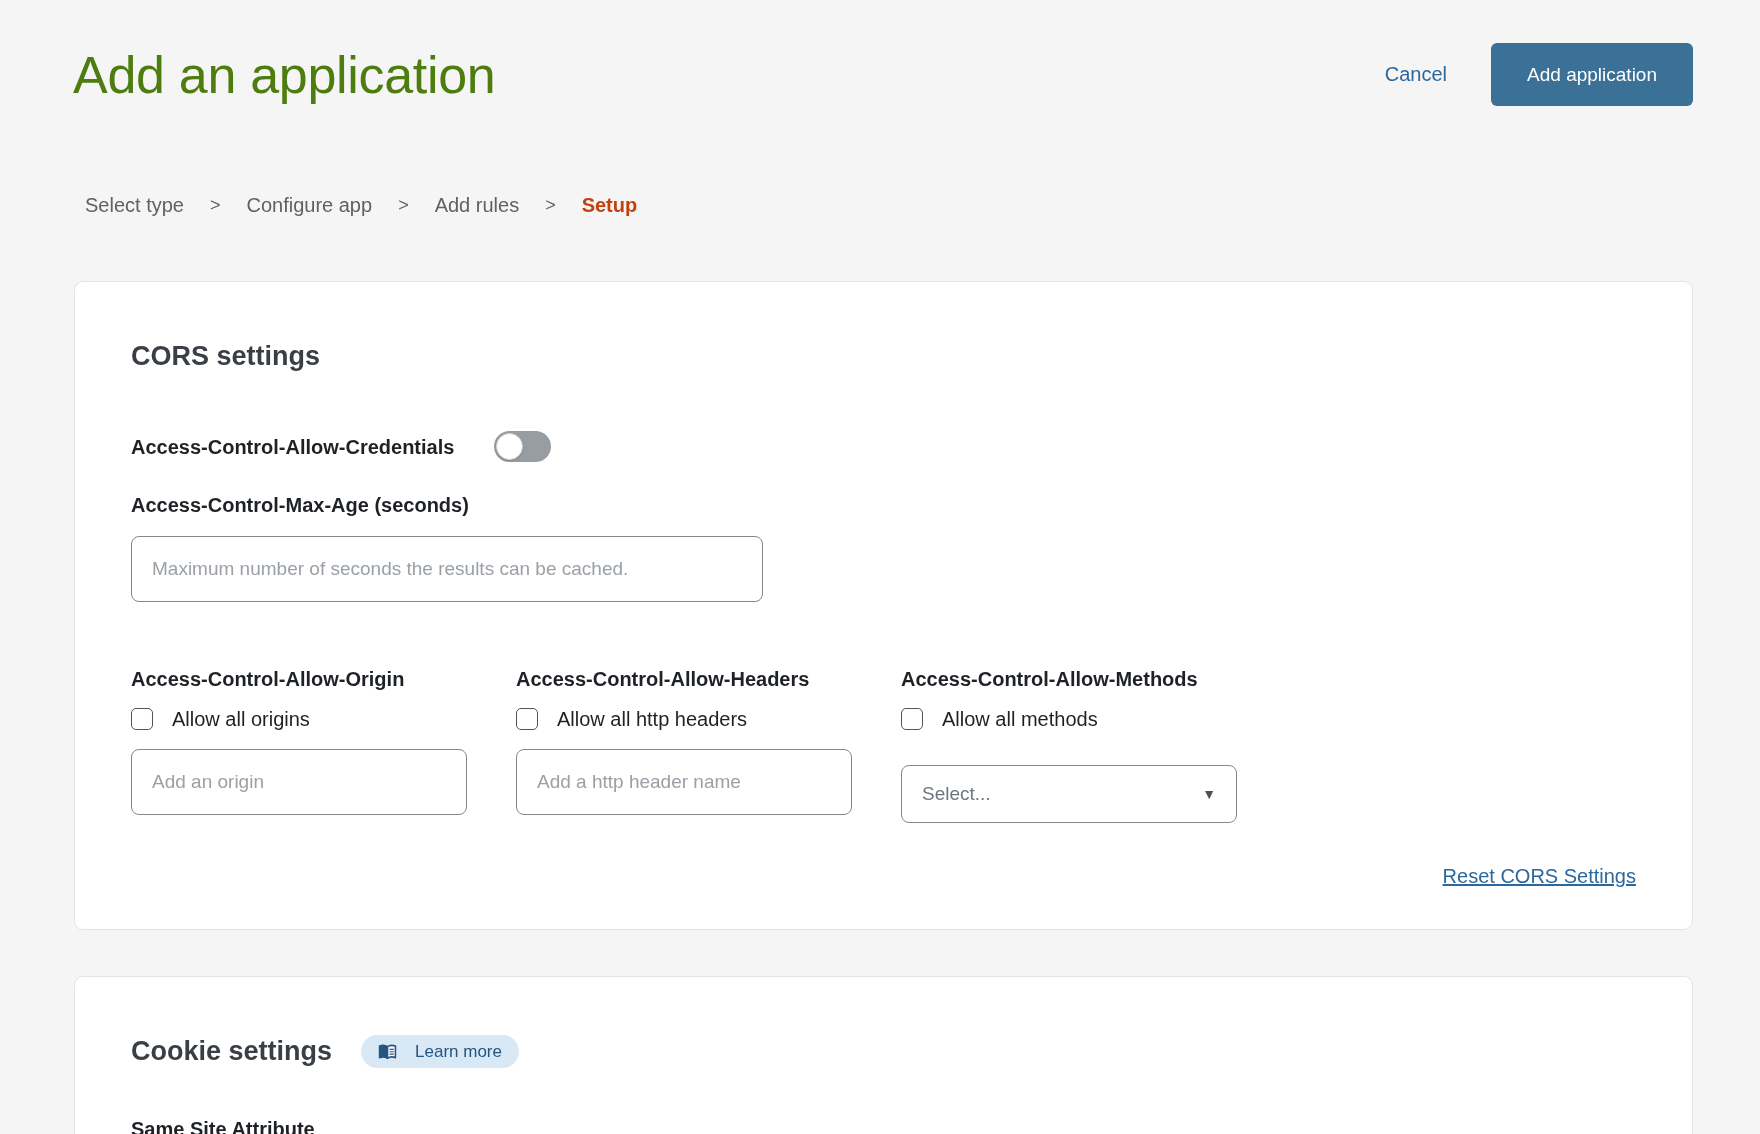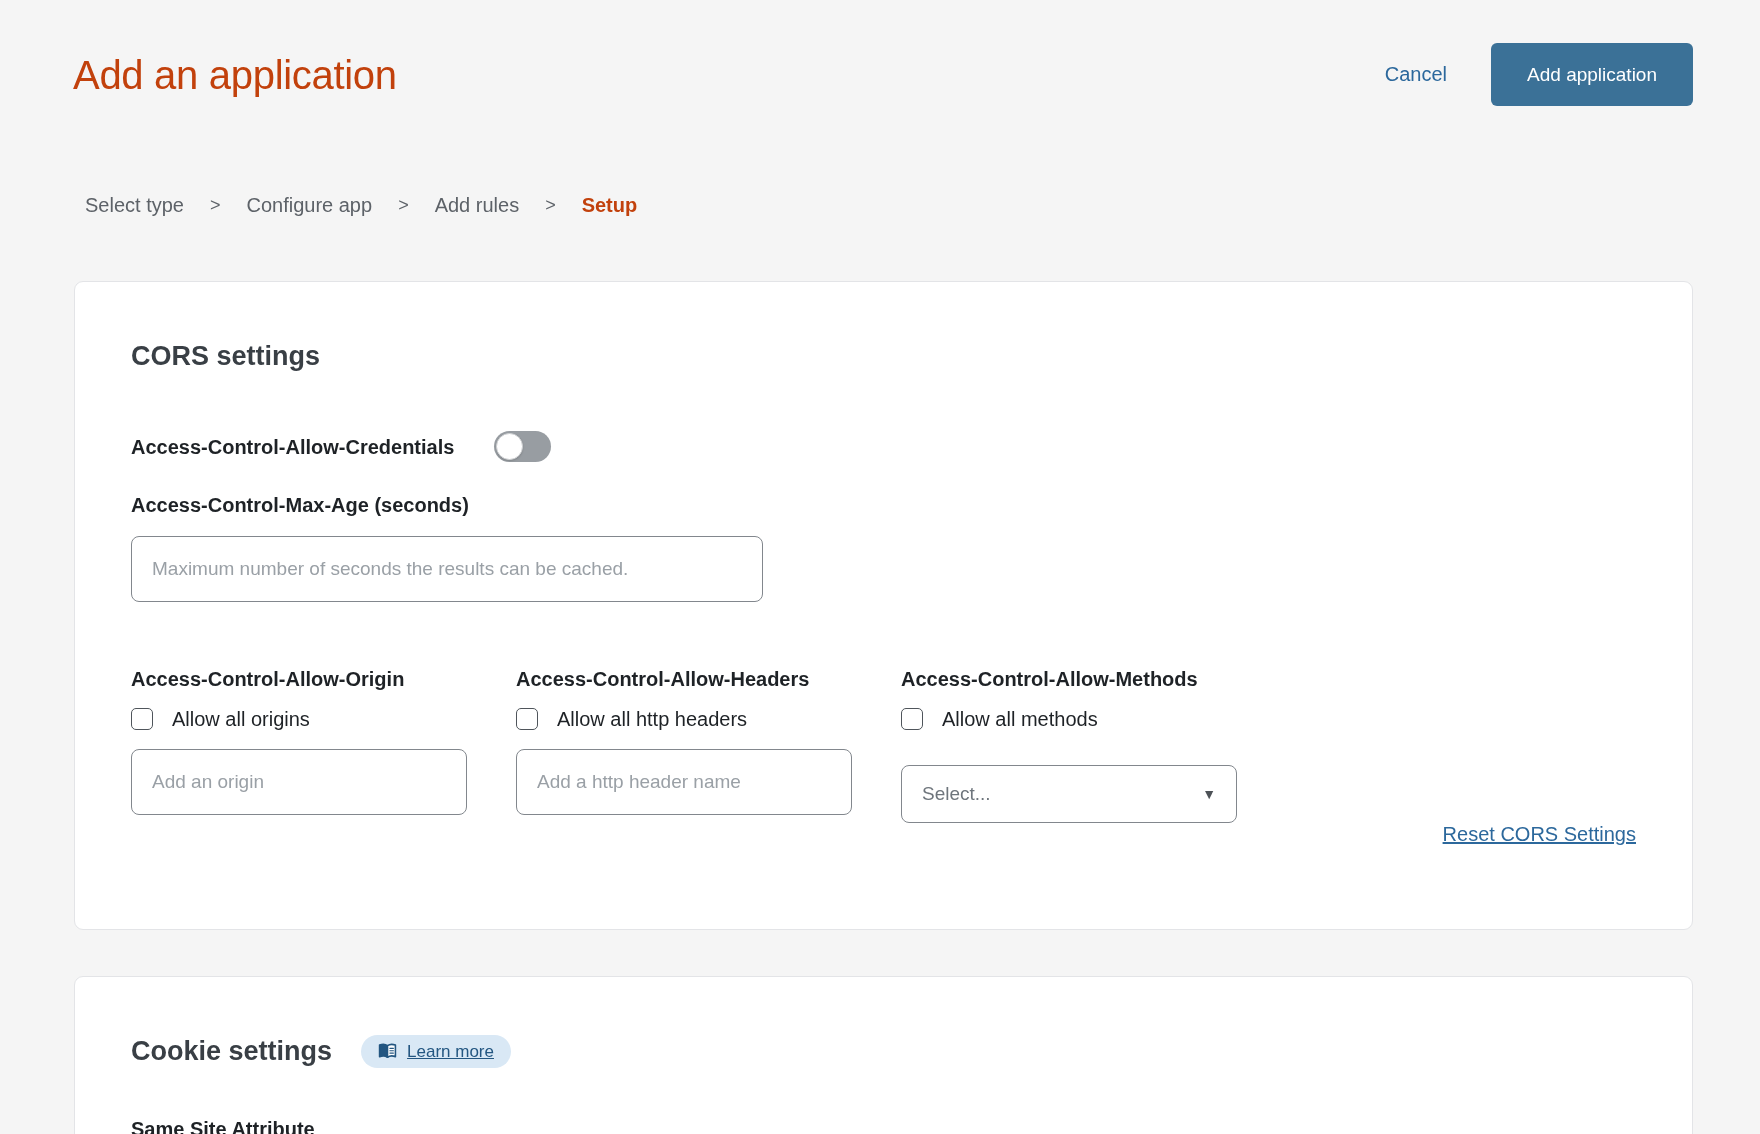--- a/index.html
+++ b/index.html
@@ -11,21 +11,21 @@
     color: #212529;
   }
   .page { width: 1760px; height: 1134px; position: relative; }
 
   
   .header {
     display: flex; align-items: center; justify-content: space-between;
     padding: 43px 67px 0 73px;
   }
   .page-title {
-    font-size: 40px; font-weight: 300; color: #c2410c; letter-spacing: -0.3px;
+    font-size: 52px; font-weight: 300; color: #4d7c0f; letter-spacing: -0.3px;
     line-height: 50px;
   }
   .header-actions { display: flex; align-items: center; gap: 44px; }
   .cancel-link {
     font-size: 20px; color: #2c689c; cursor: pointer; text-decoration: none;
   }
   .primary-btn {
     background: #3b7197; color: #ffffff; border: none; border-radius: 6px;
     font-size: 19px; font-family: inherit; cursor: pointer;
     height: 63px; padding: 0 36px; line-height: 50px;
@@ -95,31 +95,31 @@
   .col-input { margin-top: 18px; }
   .select-box {
     margin-top: 34px; height: 58px; border: 1px solid #82878d; border-radius: 8px;
     background: #ffffff; display: flex; align-items: center; justify-content: space-between;
     padding: 0 20px; cursor: pointer;
   }
   .select-value { font-size: 19px; color: #6e757c; }
   .select-arrow { font-size: 14px; color: #4d5257; line-height: 1; }
 
   
-  .reset-row { text-align: right; line-height: 23px; }
+  .reset-row { margin-top: 42px; text-align: right; line-height: 23px; }
   .reset-link {
     font-size: 20px; color: #2c689c; text-decoration: underline; cursor: pointer;
   }
 
   
   .cookie-heading-row { display: flex; align-items: center; gap: 29px; }
   .learn-more-badge {
-    display: inline-flex; align-items: center; gap: 10px;
+    display: inline-flex; align-items: flex-end; gap: 18px;
     background: #d9e8f5; color: #235681; border-radius: 999px;
-    padding: 7px 17px; font-size: 17px; cursor: pointer; line-height: 19px; text-decoration: underline;
+    padding: 7px 17px; font-size: 17px; cursor: pointer; line-height: 19px;
   }
   .book-icon { display: inline-flex; }
   .samesite-label { margin-top: 48px; font-size: 20px; line-height: 24px; }
 </style>
 </head>
 <body>
 
 <div class="page">
 
   <div class="header">

